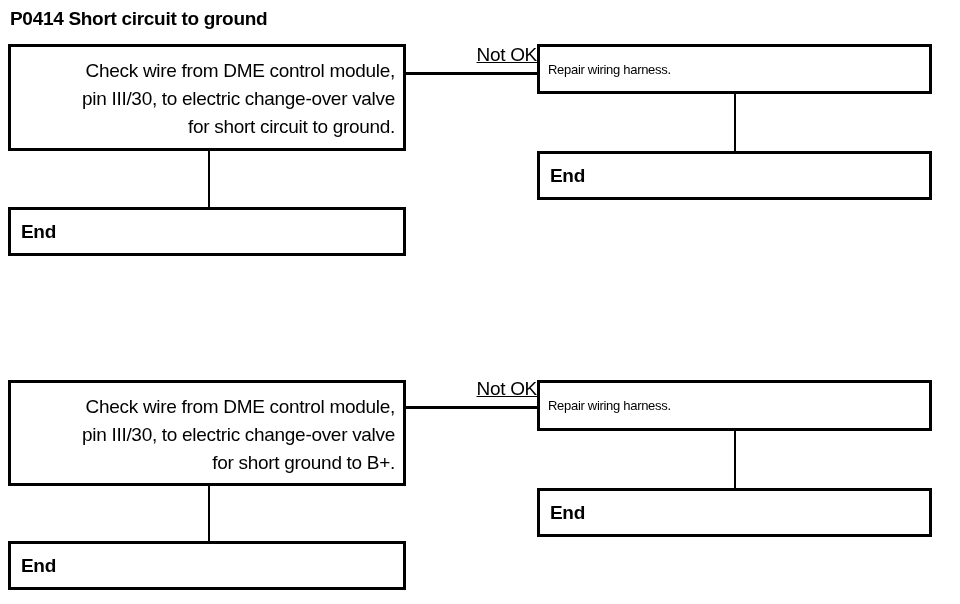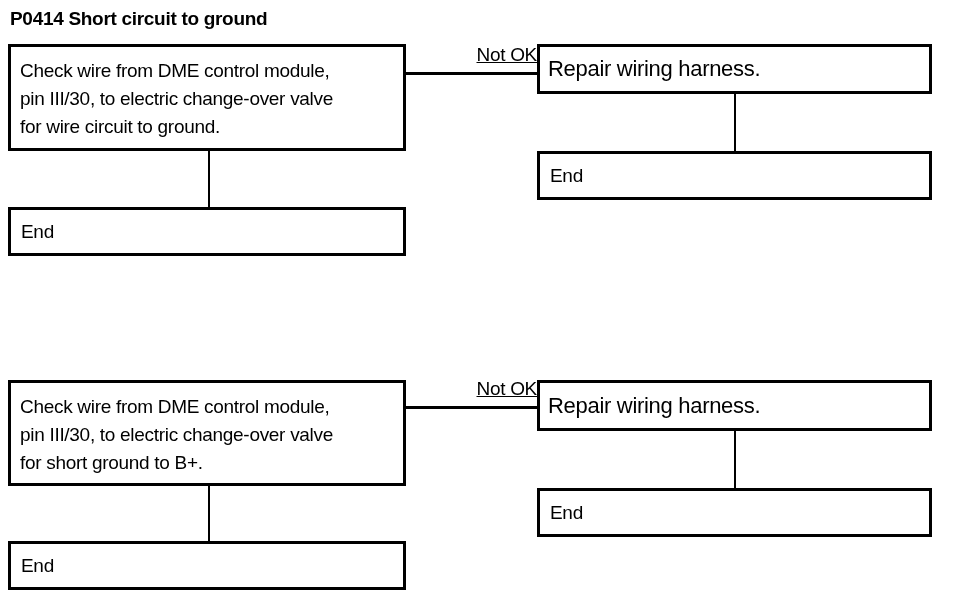--- a/index.html
+++ b/index.html
@@ -31,35 +31,36 @@
     background: #ffffff;
   }
   .check-box {
     padding: 10px 8px 0 9px;
     font-size: 19px;
     line-height: 28px;
     letter-spacing: -0.3px;
   }
   .check-box div {
     white-space: nowrap;
+    text-align: right;
   }
   .action-box {
     display: flex;
     align-items: center;
     padding-left: 8px;
-    font-size: 22px;
+    font-size: 13px;
     letter-spacing: -0.3px;
     white-space: nowrap;
   }
   .end-box {
     display: flex;
     align-items: center;
     padding-left: 10px;
     font-size: 19px;
-    font-weight: normal;
+    font-weight: bold;
     letter-spacing: -0.3px;
   }
   .hline {
     position: absolute;
     height: 3px;
     background: #000000;
   }
   .vline {
     position: absolute;
     width: 2px;
@@ -77,21 +78,21 @@
 </head>
 <body>
 
 <div class="page">
 
   <div class="flow-title" style="left:10px; top:8px;">P0414 Short circuit to ground</div>
 
   <div class="box check-box" style="left:8px; top:44px; width:398px; height:107px;">
     <div>Check wire from DME control module,</div>
     <div>pin III/30, to electric change-over valve</div>
-    <div>for wire circuit to ground.</div>
+    <div>for short circuit to ground.</div>
   </div>
 
   <div class="branch-label" style="left:406px; top:45px; width:131px;">Not OK</div>
 
   <div class="hline" style="left:406px; top:72px; width:131px;"></div>
 
   <div class="box action-box" style="left:537px; top:44px; width:395px; height:50px;">Repair wiring harness.</div>
 
   <div class="vline" style="left:734px; top:94px; height:57px;"></div>
 

